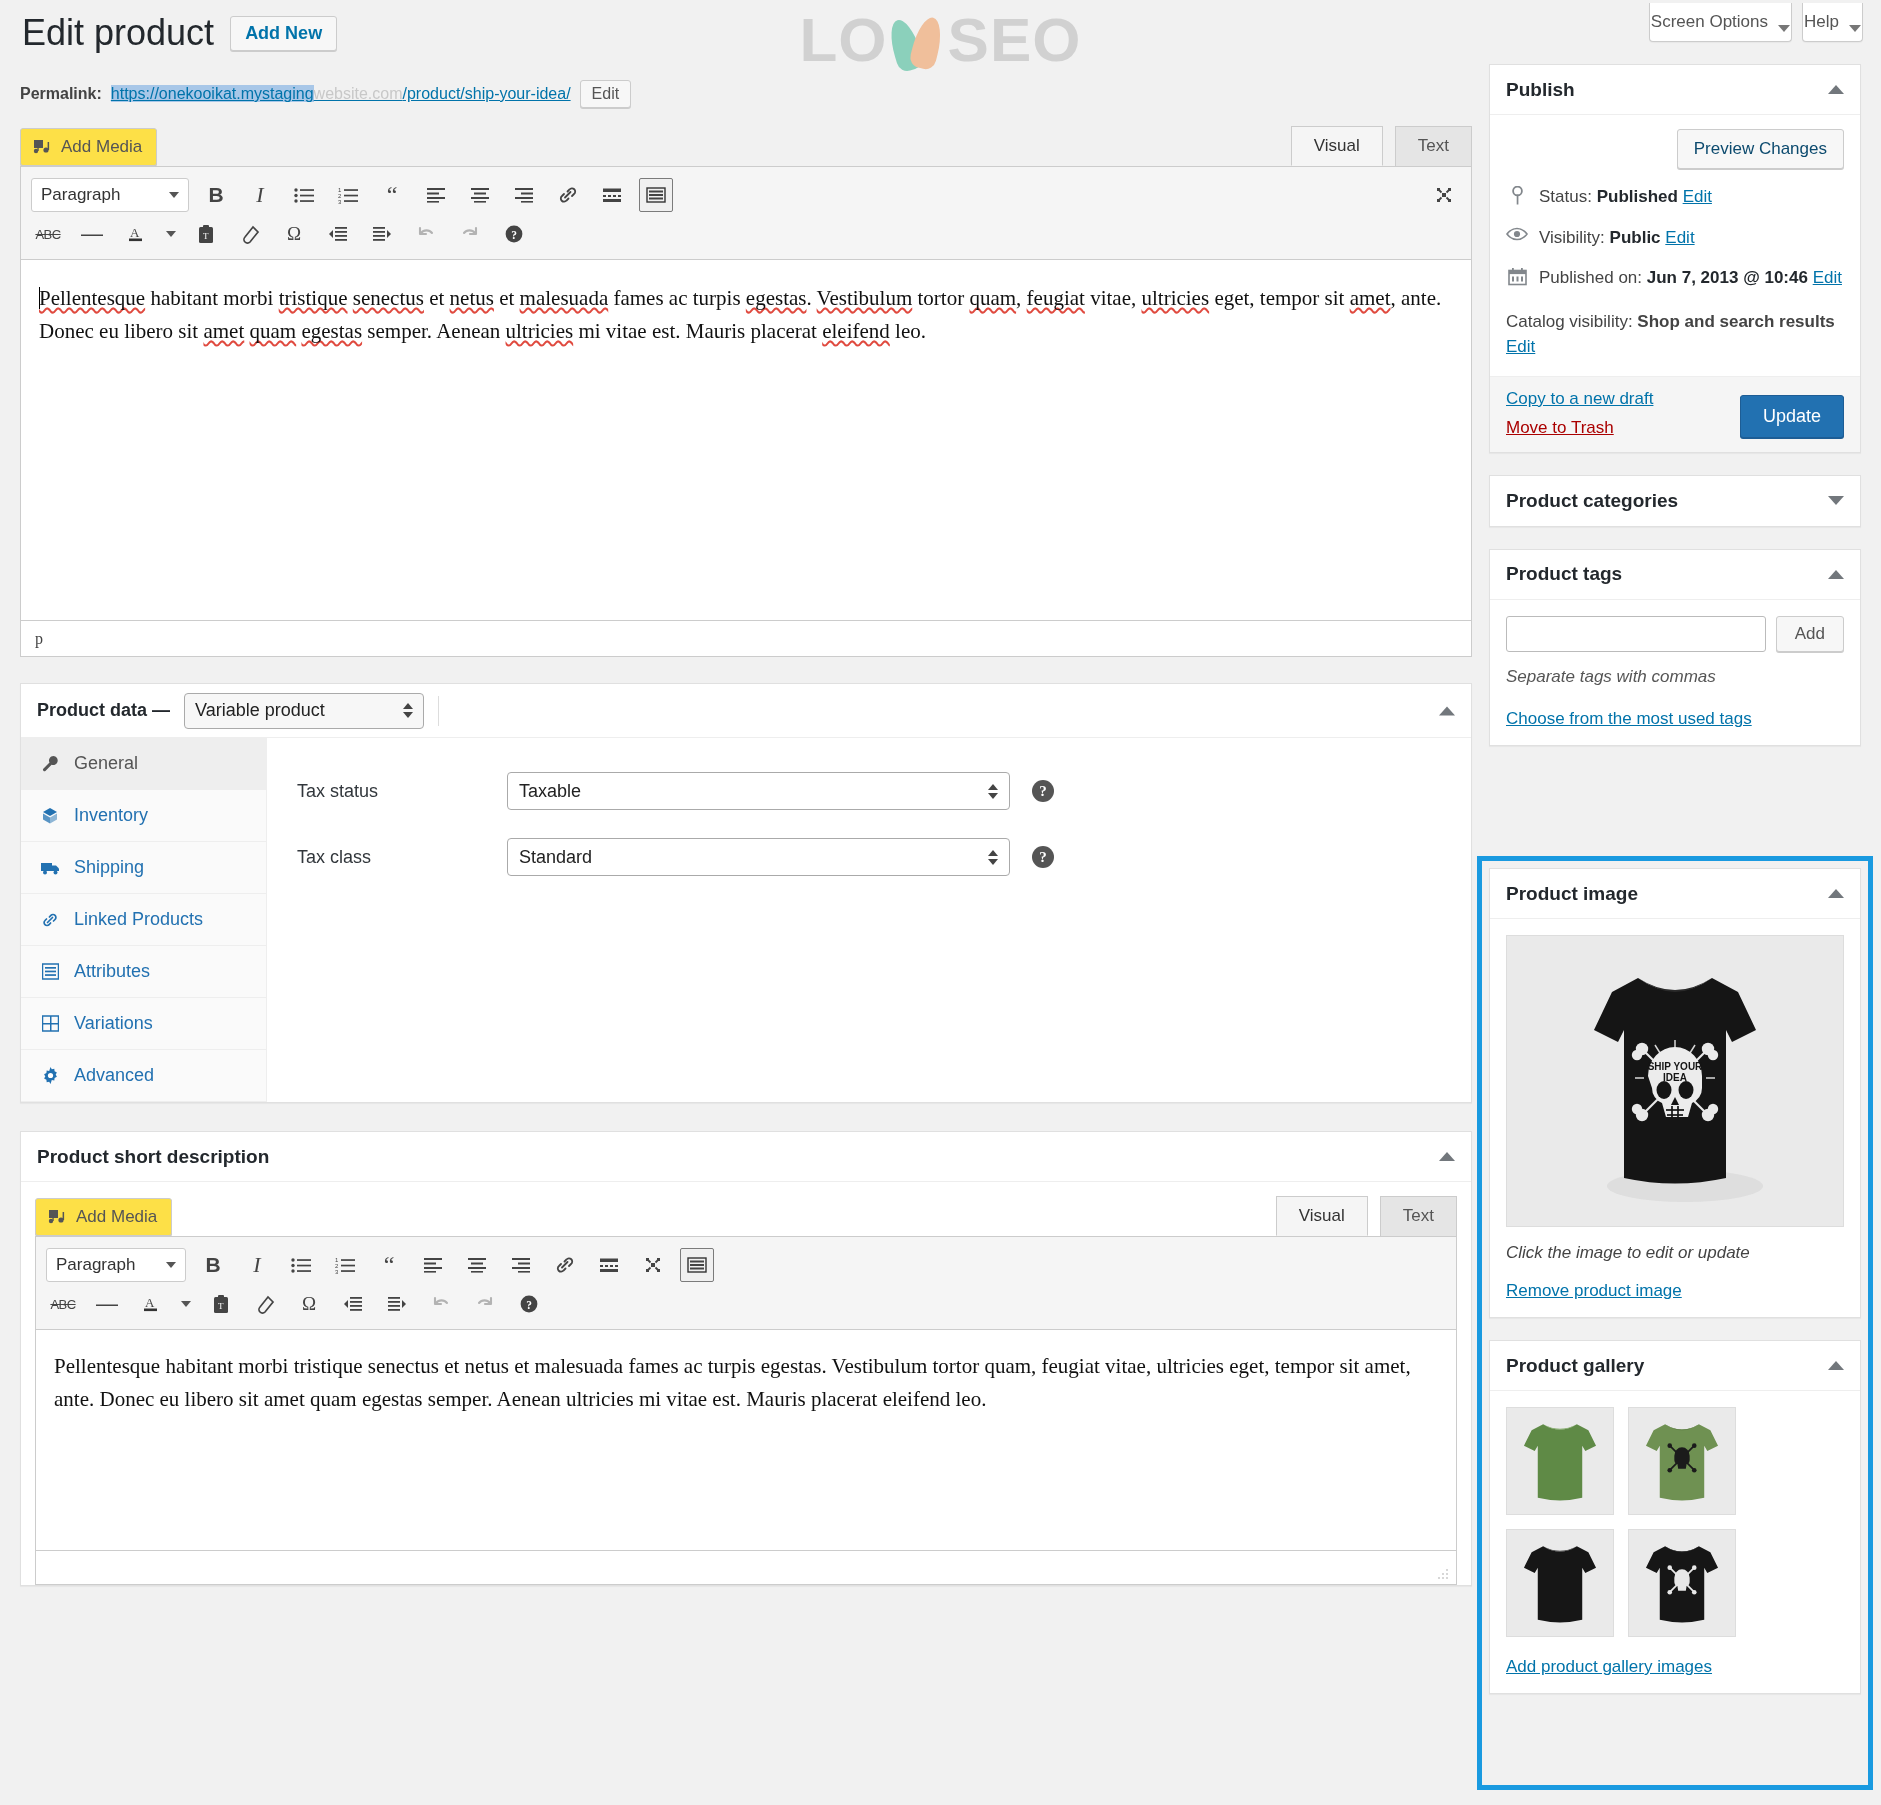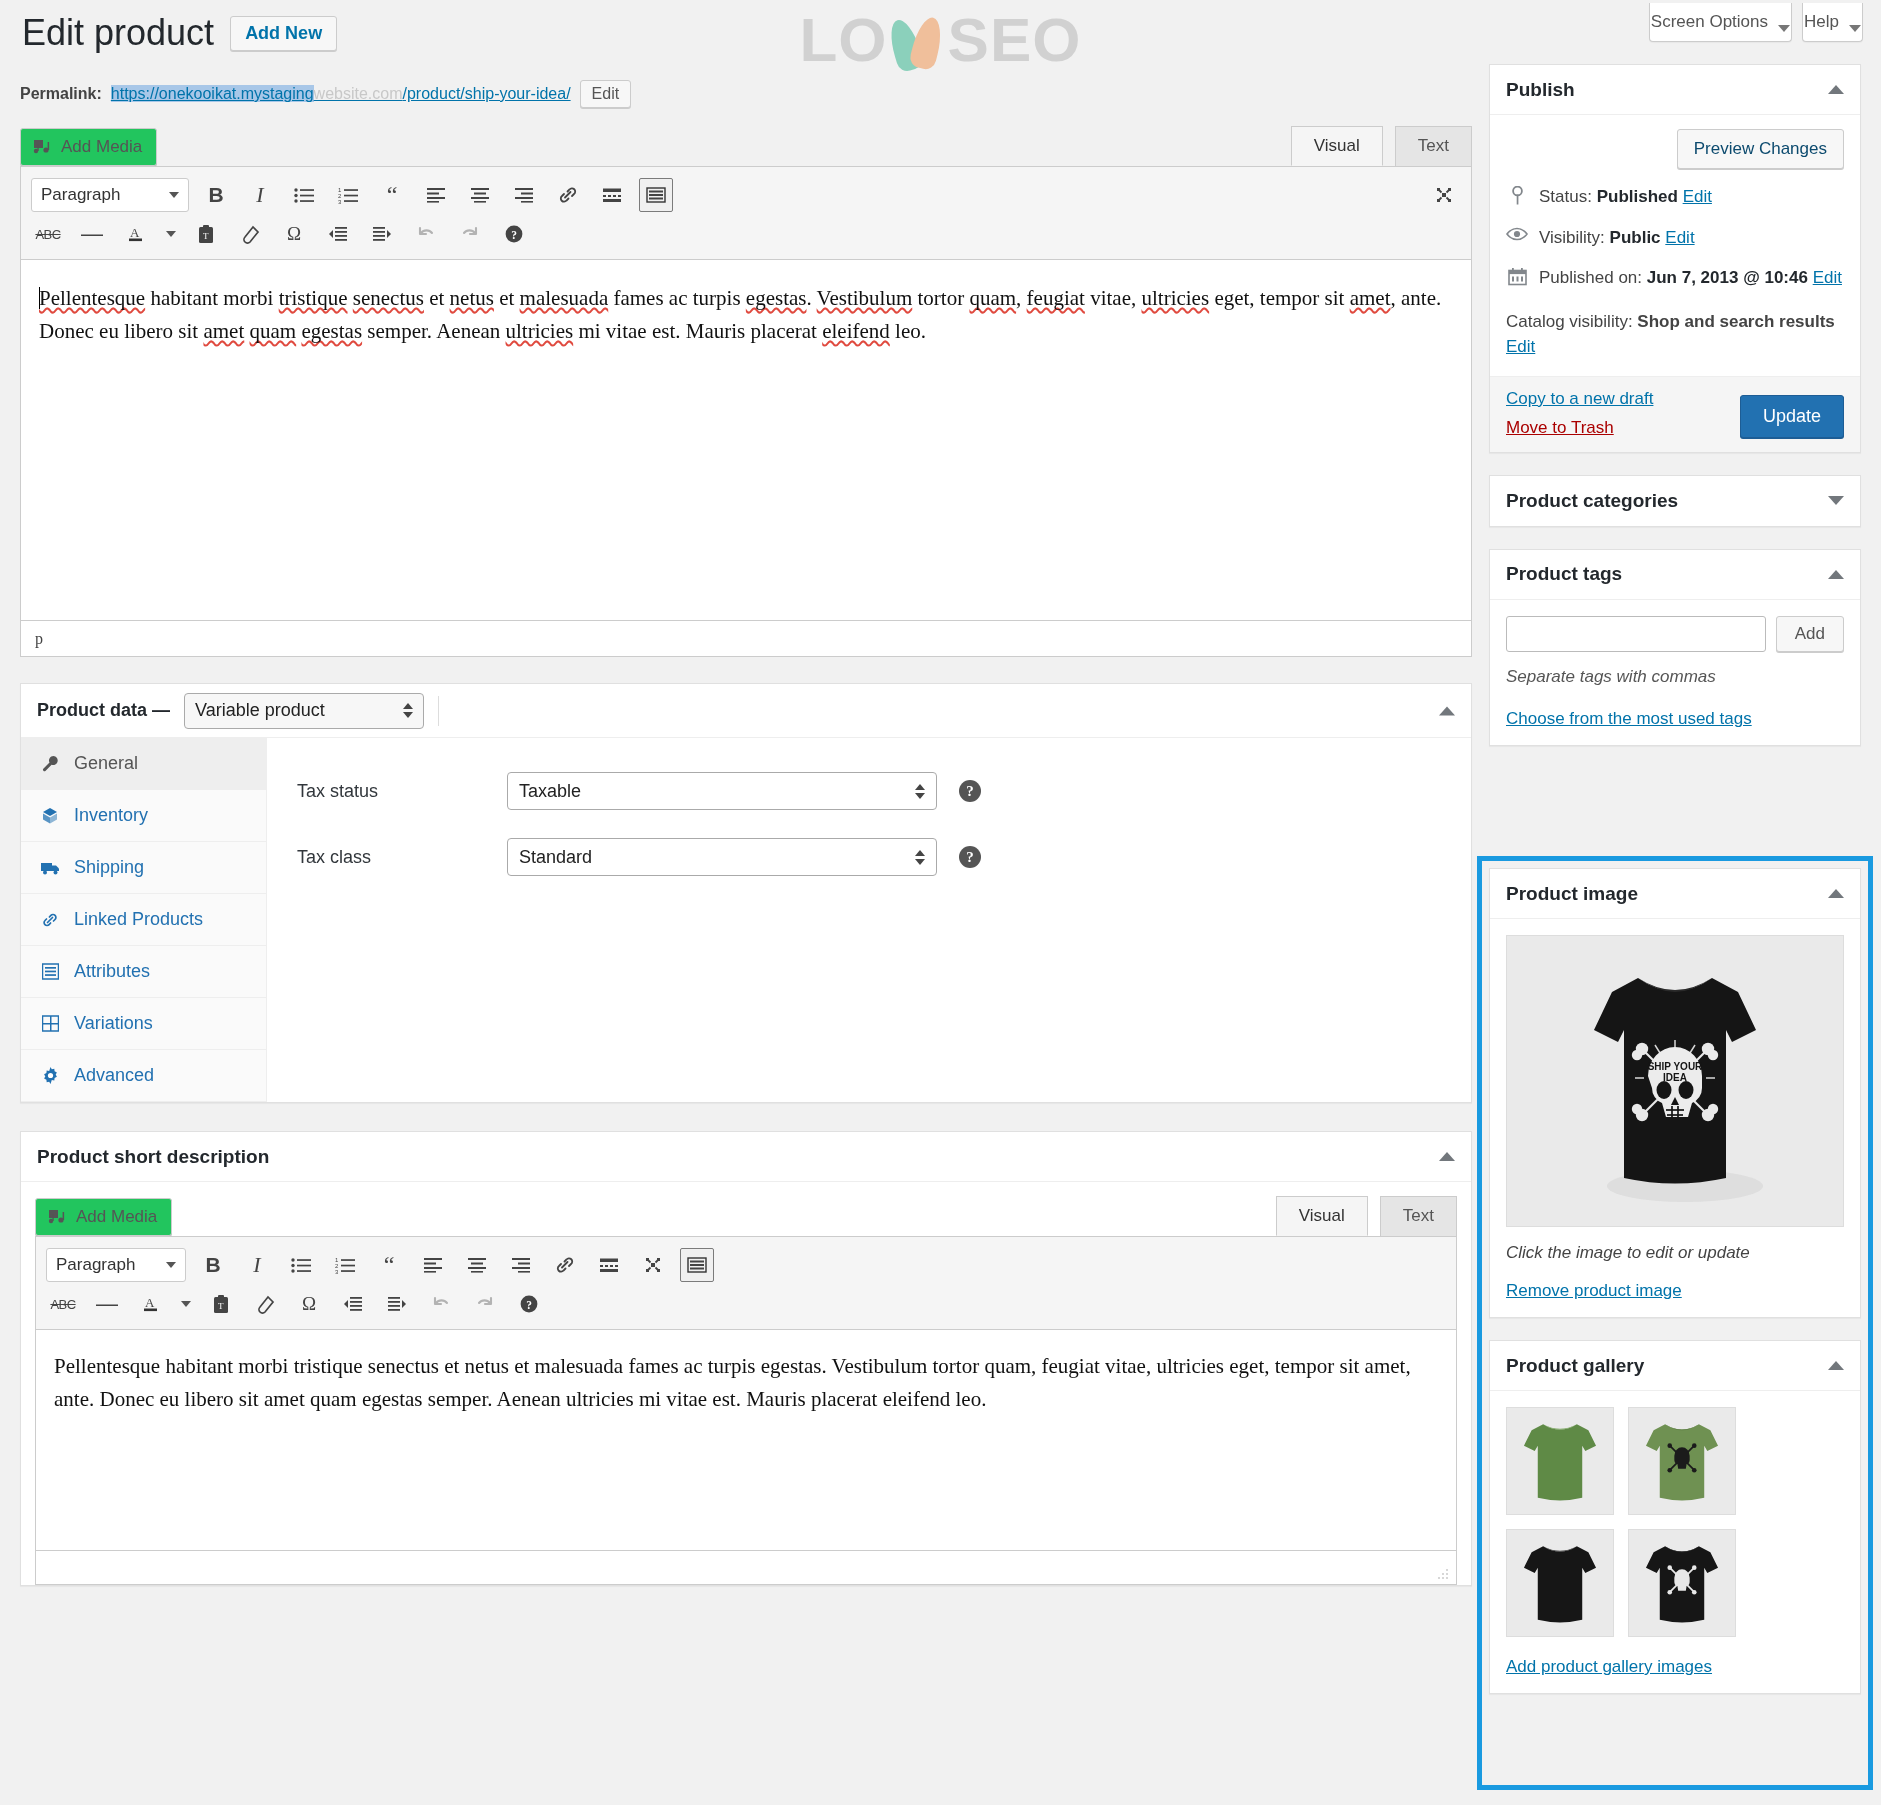--- a/index.html
+++ b/index.html
@@ -73,21 +73,21 @@
   .pl-dim { color:#c8c8c8; }
   .edit-btn-sm {
     background:#f7f7f7; border:1px solid #ccc; border-radius:3px;
     padding:4px 11px; font-size:16px; color:#555; box-shadow:0 1px 0 #ccc;
   }
 
   
   .editor-wrap { margin-top:18px; }
   .editor-top { display:flex; align-items:flex-end; justify-content:space-between; }
   .addmedia-btn {
-    background:#22c55e; border:1px solid #ccc; border-radius:3px;
+    background:#fde047; border:1px solid #ccc; border-radius:3px;
     padding:8px 14px 8px 11px; font-size:17px; color:#555; box-shadow:0 1px 0 #ccc;
     display:flex; align-items:center; gap:9px;
   }
   .vt-tabs { display:flex; gap:12px; }
   .vt-tab {
     border:1px solid #ccc; border-bottom:none; padding:9px 22px; font-size:17px; color:#555;
     background:#e5e5e5;
   }
   .vt-tab.active { background:#f5f5f5; border-bottom:1px solid #f5f5f5; color:#333; }
 
@@ -167,21 +167,21 @@
   .pd-tab {
     height:52px; display:flex; align-items:center; gap:13px; padding:0 18px;
     border-bottom:1px solid #eee; font-size:18px; color:#2271b1;
   }
   .pd-tab.active { background:#eee; color:#555; }
   .pd-tab .ic { width:22px; display:flex; justify-content:center; font-size:17px; }
   .pd-panel { flex:1; padding:34px 30px; }
   .field-row { display:flex; align-items:center; gap:0; margin-bottom:28px; }
   .field-label { width:210px; font-size:18px; color:#32373c; }
   .field-select {
-    width:430px; height:38px; background:#fff; border:1px solid #aaa; border-radius:4px;
+    width:503px; height:38px; background:#fff; border:1px solid #aaa; border-radius:4px;
     display:flex; align-items:center; justify-content:space-between; padding:0 11px;
     font-size:18px; color:#222;
   }
   .help-dot {
     width:22px; height:22px; border-radius:50%; background:#555; color:#fff;
     display:flex; align-items:center; justify-content:center;
     font-size:15px; font-weight:bold; margin-left:22px; font-family:"Liberation Serif",serif;
   }
 
   

